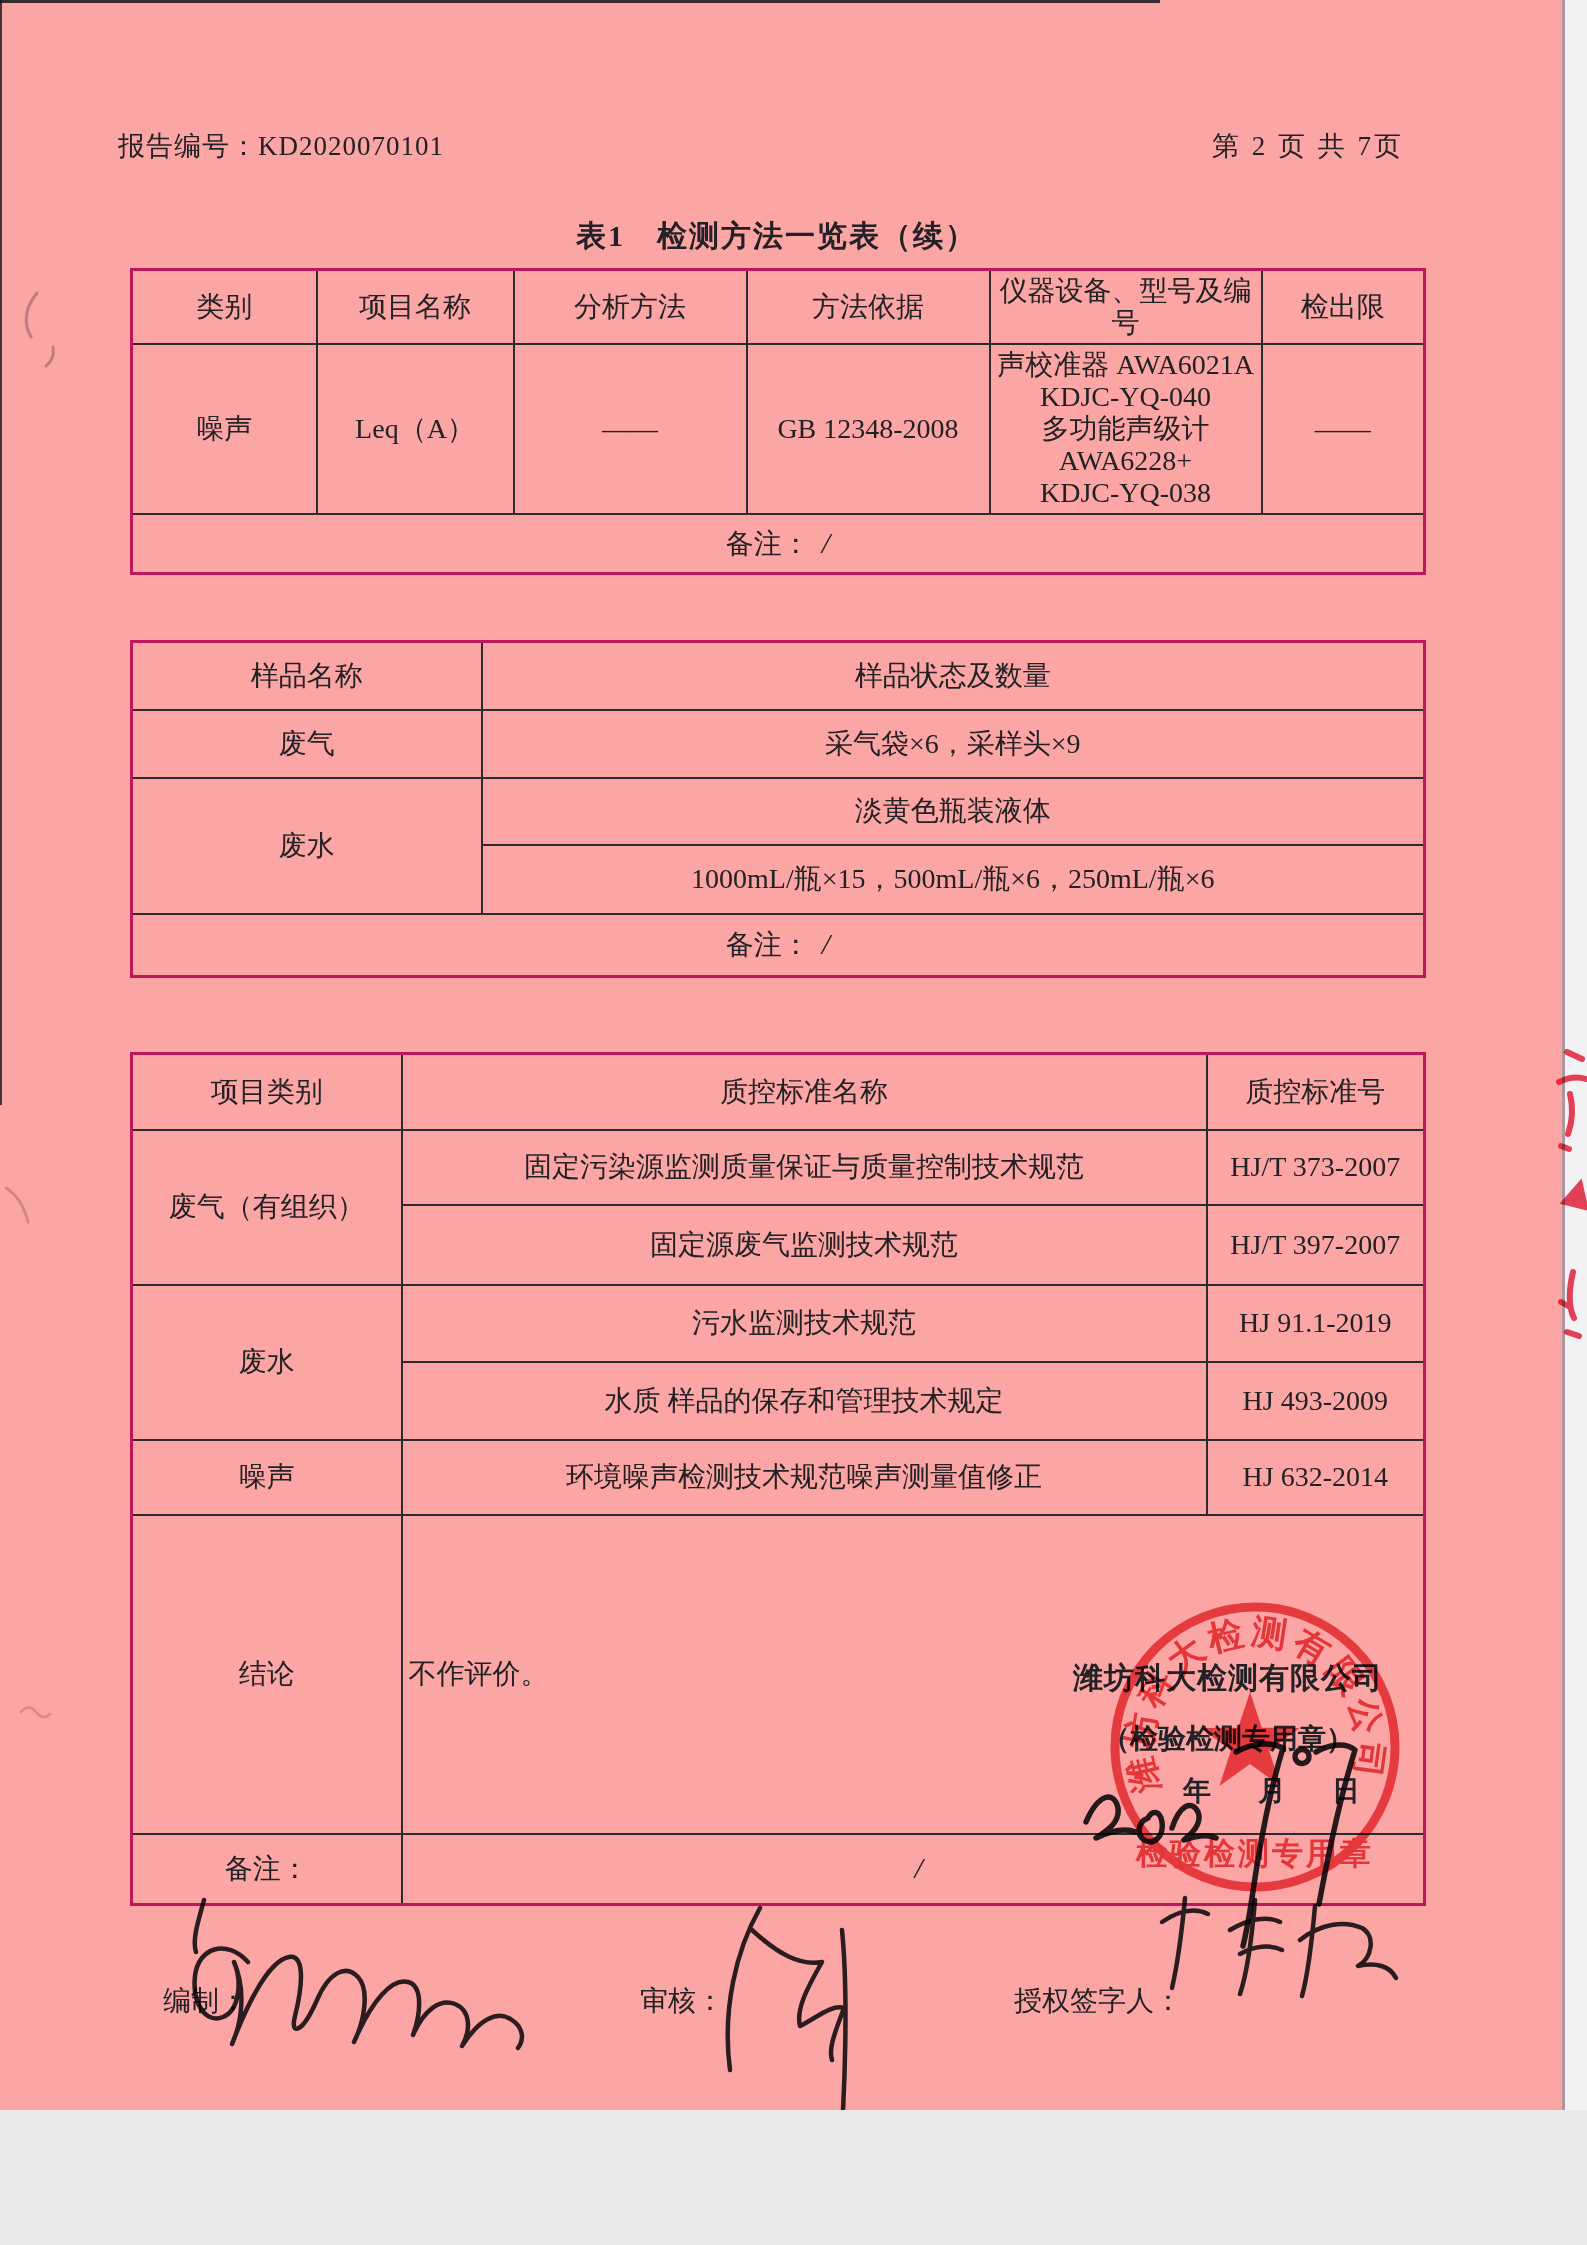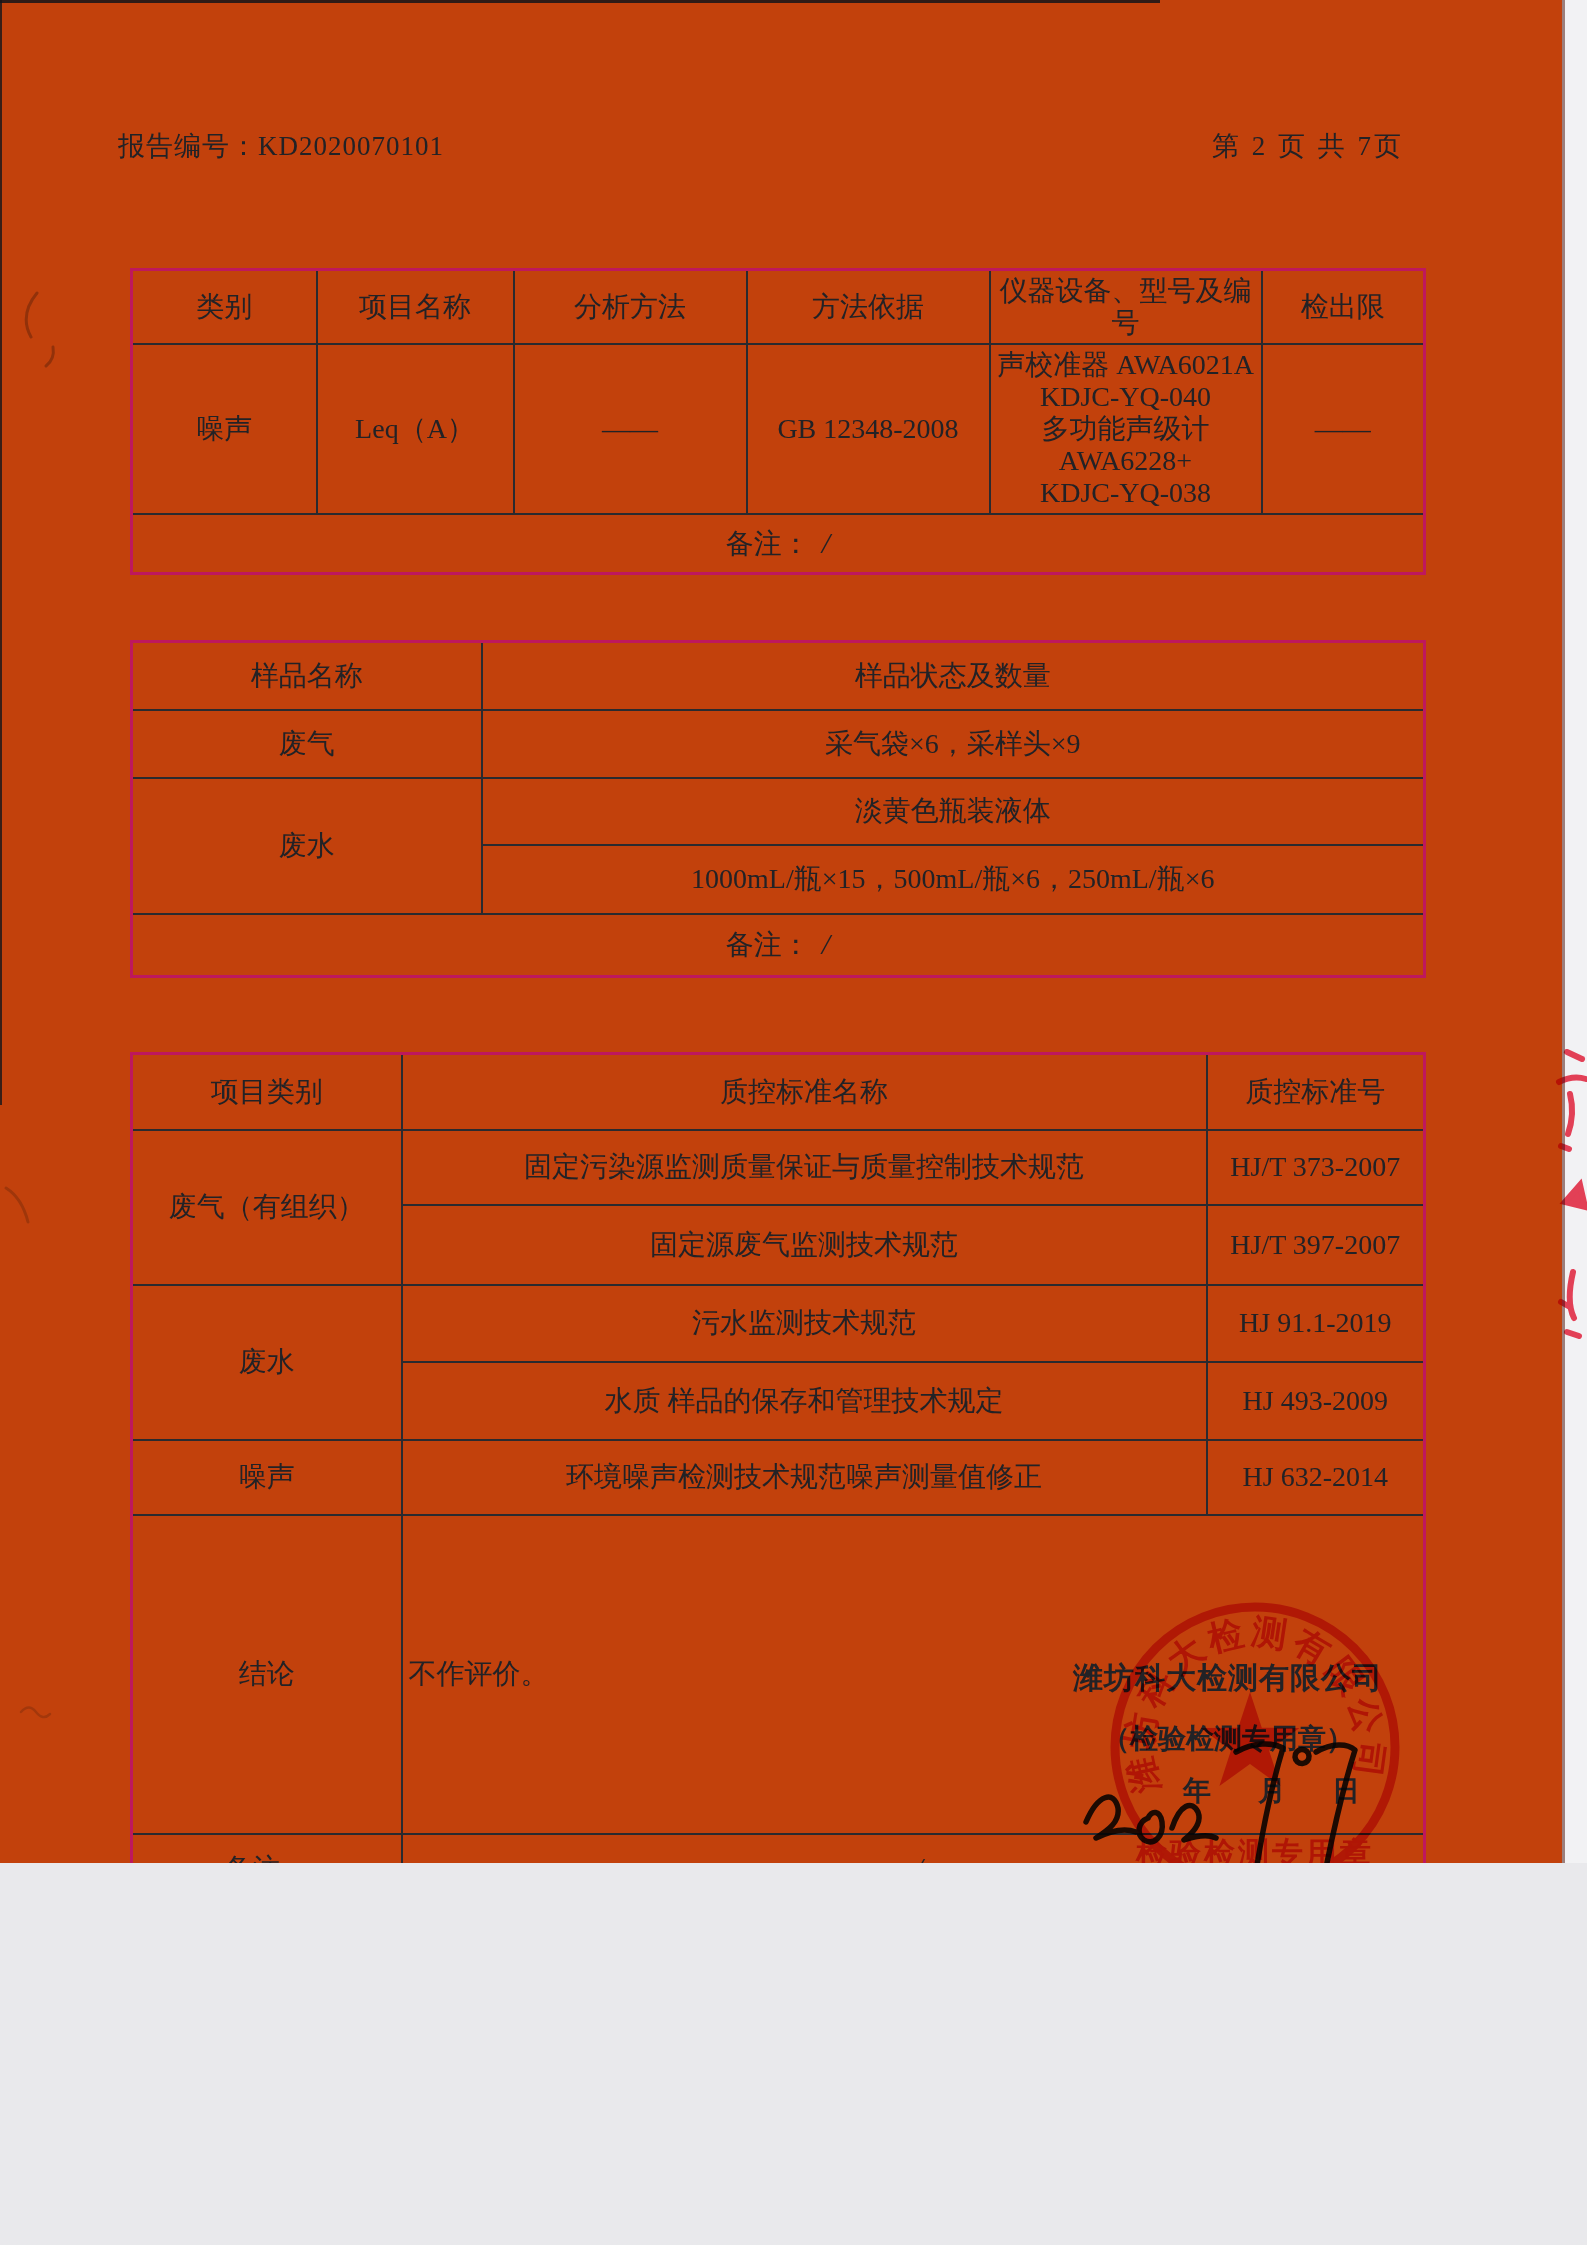--- a/index.html
+++ b/index.html
@@ -1,16 +1,16 @@
 <!DOCTYPE html>
 <html><head>
 <meta charset="utf-8">
 <style>
   html,body{margin:0;padding:0;background:#e9e9ec;}
-  .page{position:relative;width:1587px;height:1863px;background:#c2410c;overflow:hidden;
+  .page{position:relative;width:1587px;height:2110px;background:#fca5a5;overflow:hidden;
         font-family:"Liberation Serif","DejaVu Serif",serif;color:#222226;}
   
   .edge-top{position:absolute;left:0;top:0;width:1160px;height:3px;background:#15151a;opacity:.85;}
   .edge-left{position:absolute;left:0;top:0;width:2px;height:1105px;background:#15151a;opacity:.8;}
   .edge-right{position:absolute;left:1562px;top:0;width:3px;height:2245px;background:#9093a0;opacity:.75;}
   .edge-right-band{position:absolute;left:1565px;top:0;width:22px;height:2245px;background:#f2f2f4;}
   
   .hdr{position:absolute;top:128px;font-size:27px;letter-spacing:1px;}
   .hdr.left{left:118px;}
   .hdr.right{left:1212px;letter-spacing:3px;}
@@ -44,20 +44,21 @@
 <div class="page">
 
   <div class="edge-right-band"></div>
   <div class="edge-top"></div>
   <div class="edge-left"></div>
   <div class="edge-right"></div>
 
   <div class="hdr left"><span>报告编号：</span><span>KD2020070101</span></div>
   <div class="hdr right">第 2 页 共 7页</div>
 
+  <div class="tbl-title" style="top:216px">表1　检测方法一览表（续）</div>
   <table class="doc" style="top:268px;width:1293px">
     <colgroup>
         <col style="width:185px">
         <col style="width:197px">
         <col style="width:233px">
         <col style="width:243px">
         <col style="width:272px">
         <col style="width:163px">
       </colgroup>
     <tbody>

